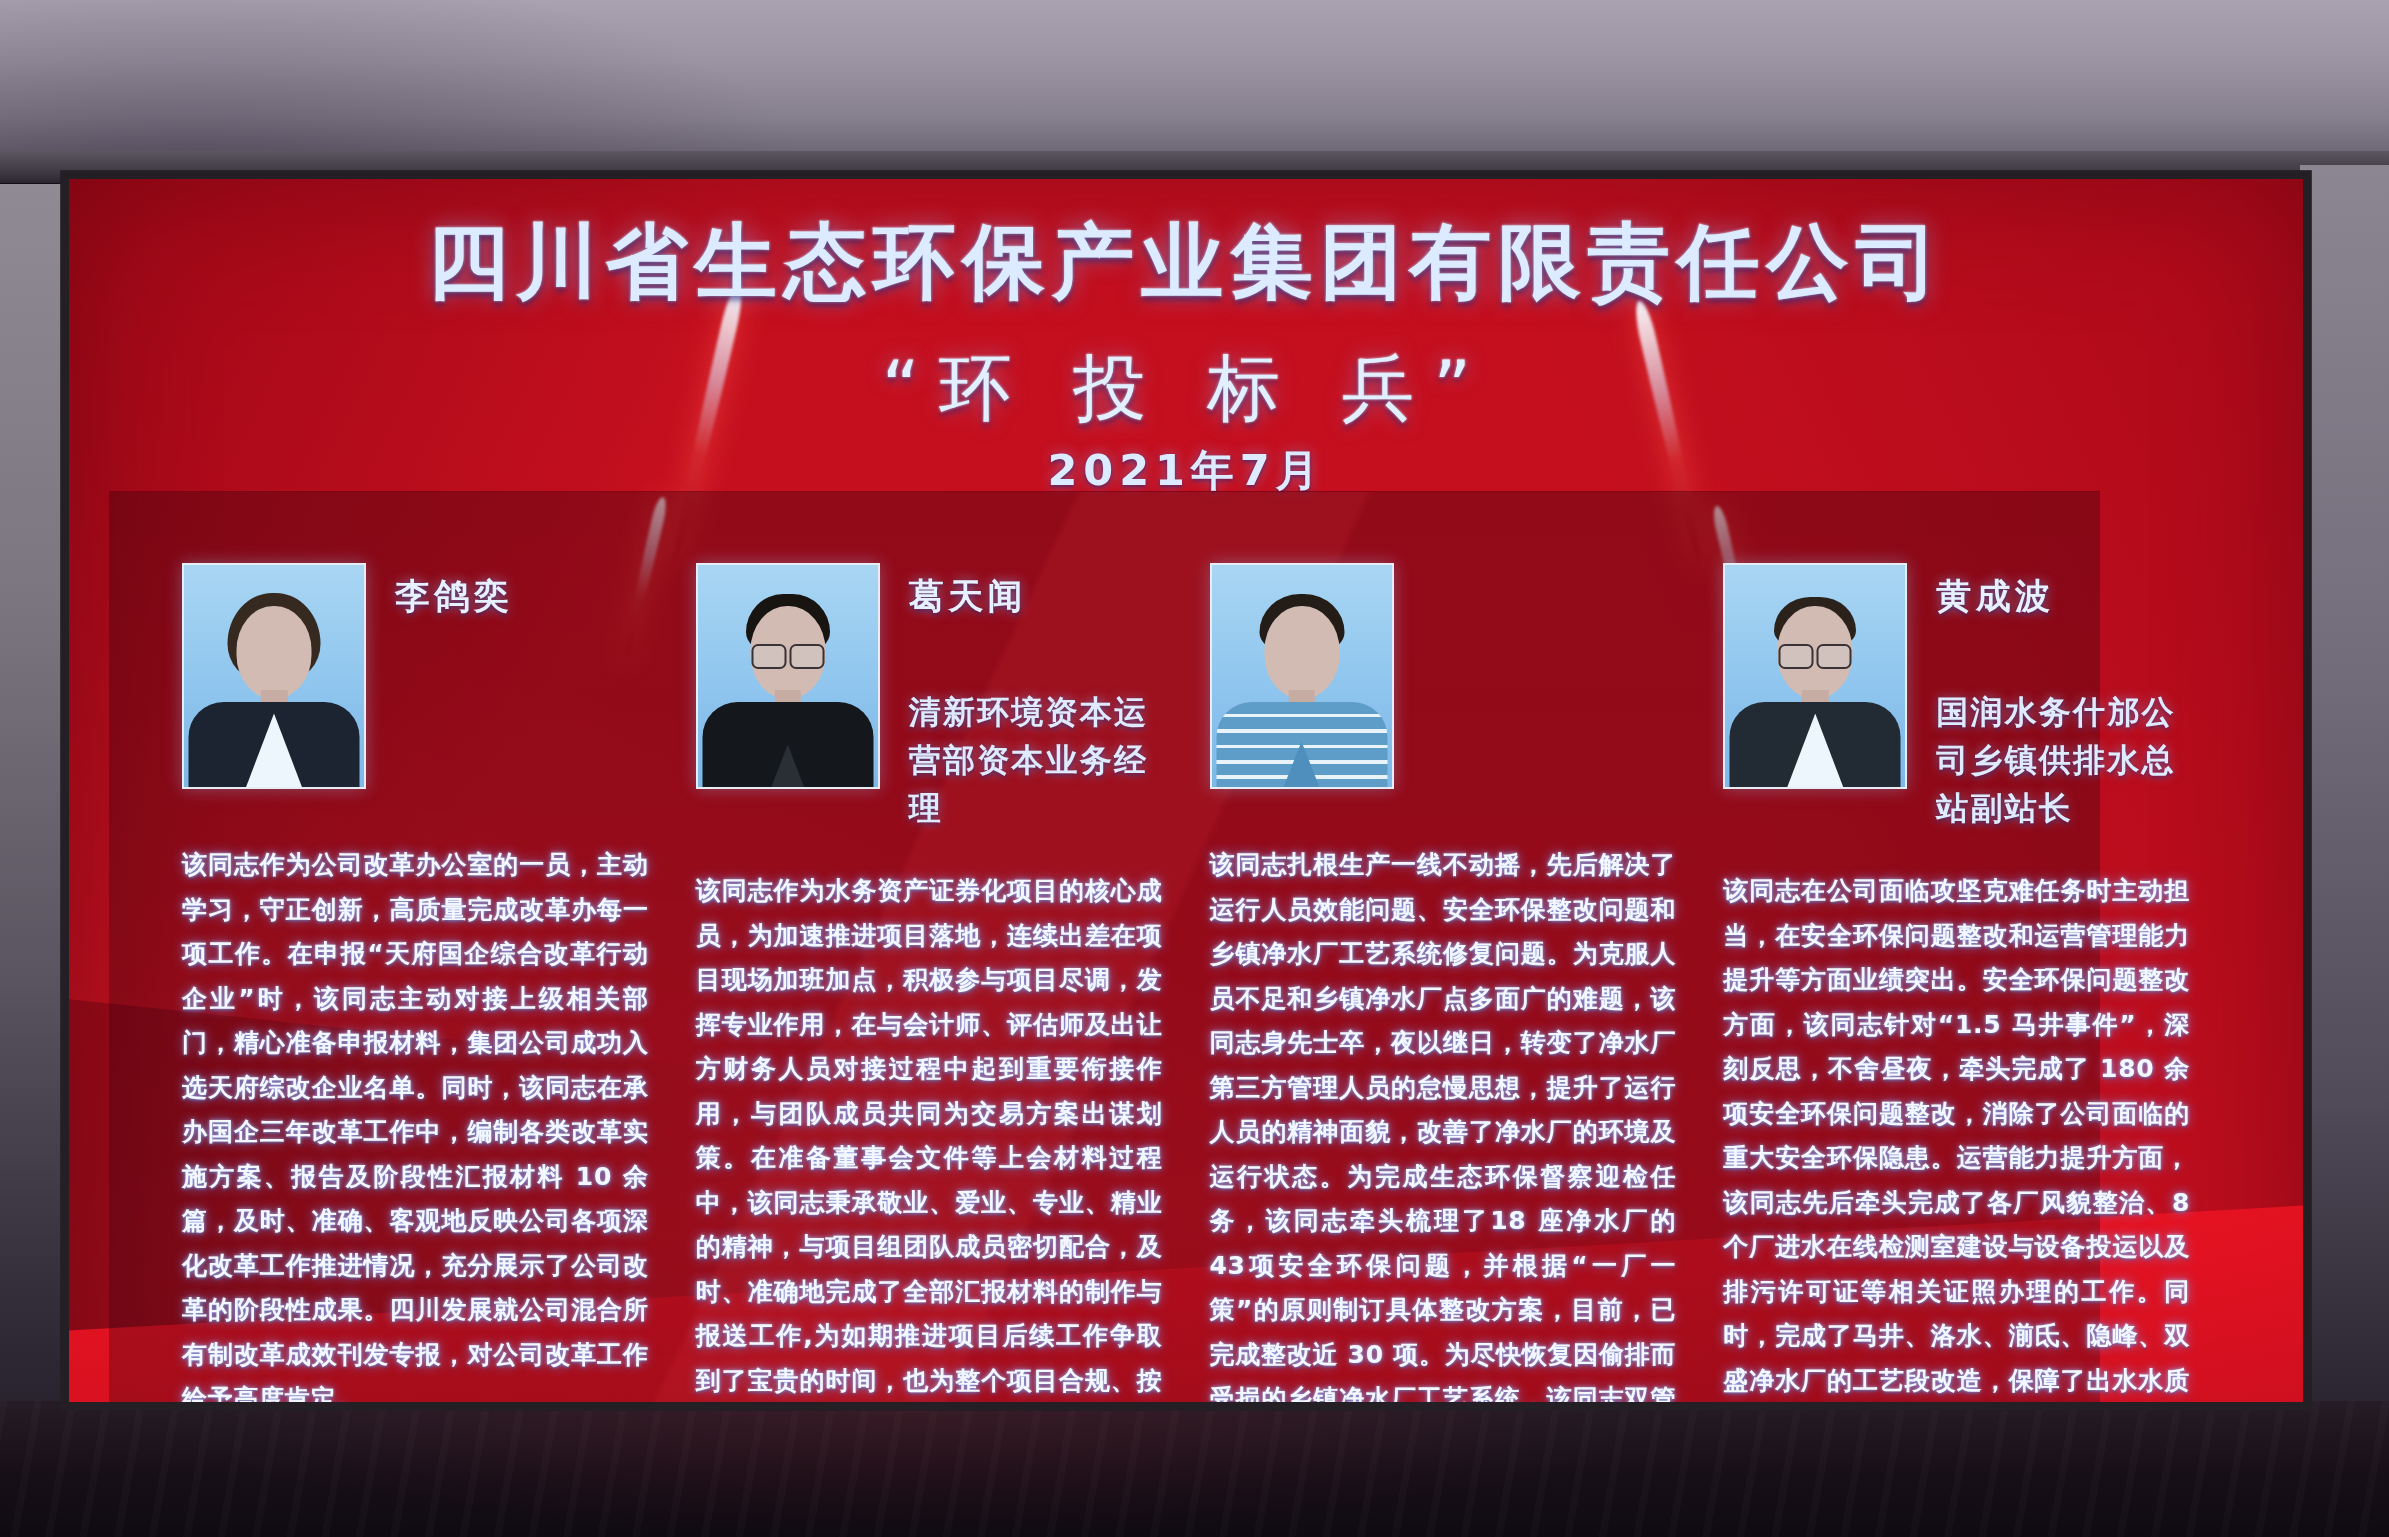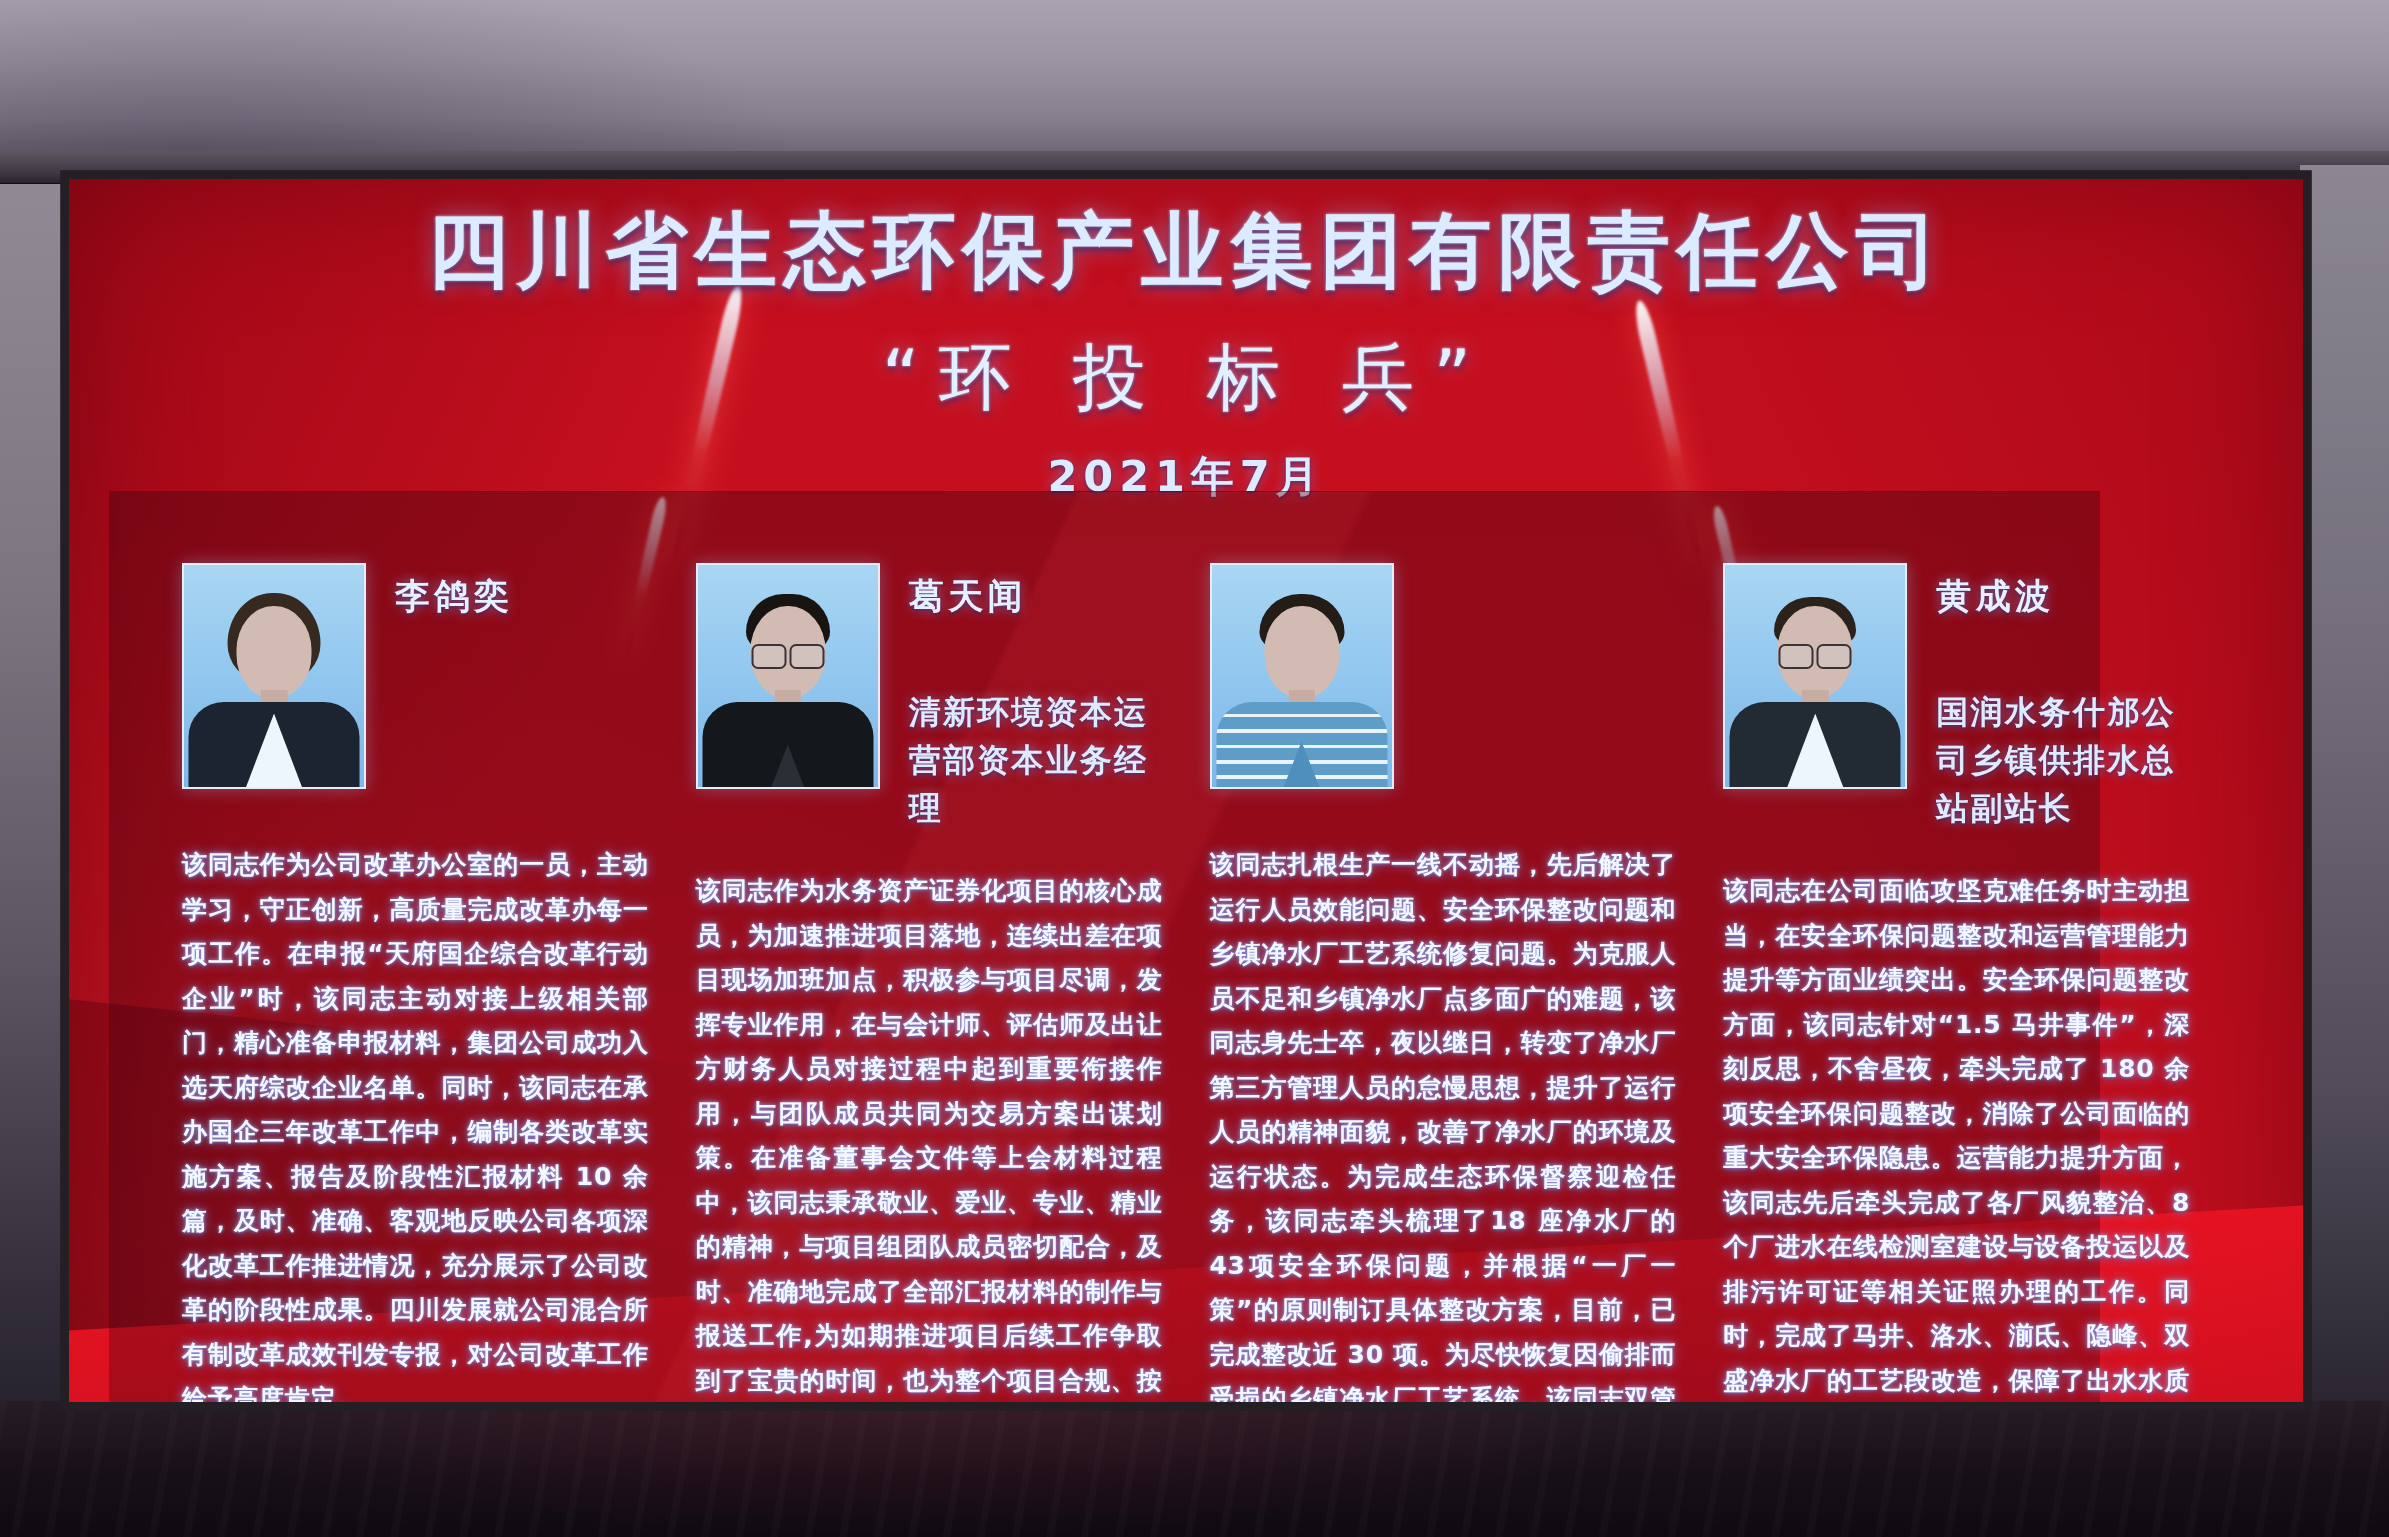--- a/index.html
+++ b/index.html
@@ -46,27 +46,27 @@
   .streak { position:absolute; width:16px; border-radius:50%/14% 14% 86% 86%;
     background:linear-gradient(180deg, rgba(255,255,255,.96) 0%, rgba(230,238,255,.55) 34%, rgba(255,120,90,.22) 60%, transparent 92%);
     filter:blur(1.5px); box-shadow:0 0 25px 5.9px rgba(255,90,70,.30); }
   .streak.s1 { left:629px;  top:103px; height:288px; transform:rotate(13deg);  }
   .streak.s2 { left:569px;  top:316px; height:169px; width:11.8px; transform:rotate(13deg); opacity:.85; }
   .streak.s3 { left:1593px; top:118px; height:273px; transform:rotate(-13deg); }
   .streak.s4 { left:1660px; top:325px; height:163px; width:11.8px; transform:rotate(-13deg); opacity:.85; }
 
   
   .title-area { position:absolute; left:0; top:0; width:100%; text-align:center; }
-  .main-title { margin-top:18px; font-size:82px; font-weight:bold; letter-spacing:7.3px;
+  .main-title { margin-top:29px; font-size:82px; font-weight:bold; letter-spacing:7.3px;
     color:#dcebff;
     text-shadow:0 3.7px 5.9px rgba(30,30,110,.6), 0 0 22px rgba(140,180,255,.55), 0 0 2.9px #ffffff; }
   .sub-title { margin-top:22px; font-size:73px; font-weight:normal; letter-spacing:19px;
     color:#e2efff;
     text-shadow:0 3.7px 5.9px rgba(30,30,110,.6), 0 0 20.6px rgba(140,180,255,.55), 0 0 2.9px #ffffff; }
-  .date-line { margin-top:20px; font-size:43px; font-weight:bold; letter-spacing:5.9px;
+  .date-line { margin-top:3px; font-size:43px; font-weight:bold; letter-spacing:5.9px;
     color:#dcebff; text-shadow:0 2.2px 4.4px rgba(30,30,110,.6), 0 0 13.2px rgba(140,180,255,.5); }
 
   
   .panel { position:absolute; left:40px; top:312px; width:1991px; height:911px;
     background:
       linear-gradient(115deg, transparent 40%, rgba(255,70,80,.10) 40.3% 52%, transparent 52.4%),
       linear-gradient(65deg,  rgba(255,255,255,.045) 0 1.5px, transparent 1.5px 100%),
       linear-gradient(180deg, rgba(46,0,12,.34), rgba(46,0,12,.30));
     border-top:1.5px solid rgba(120,0,18,.55); }
 

